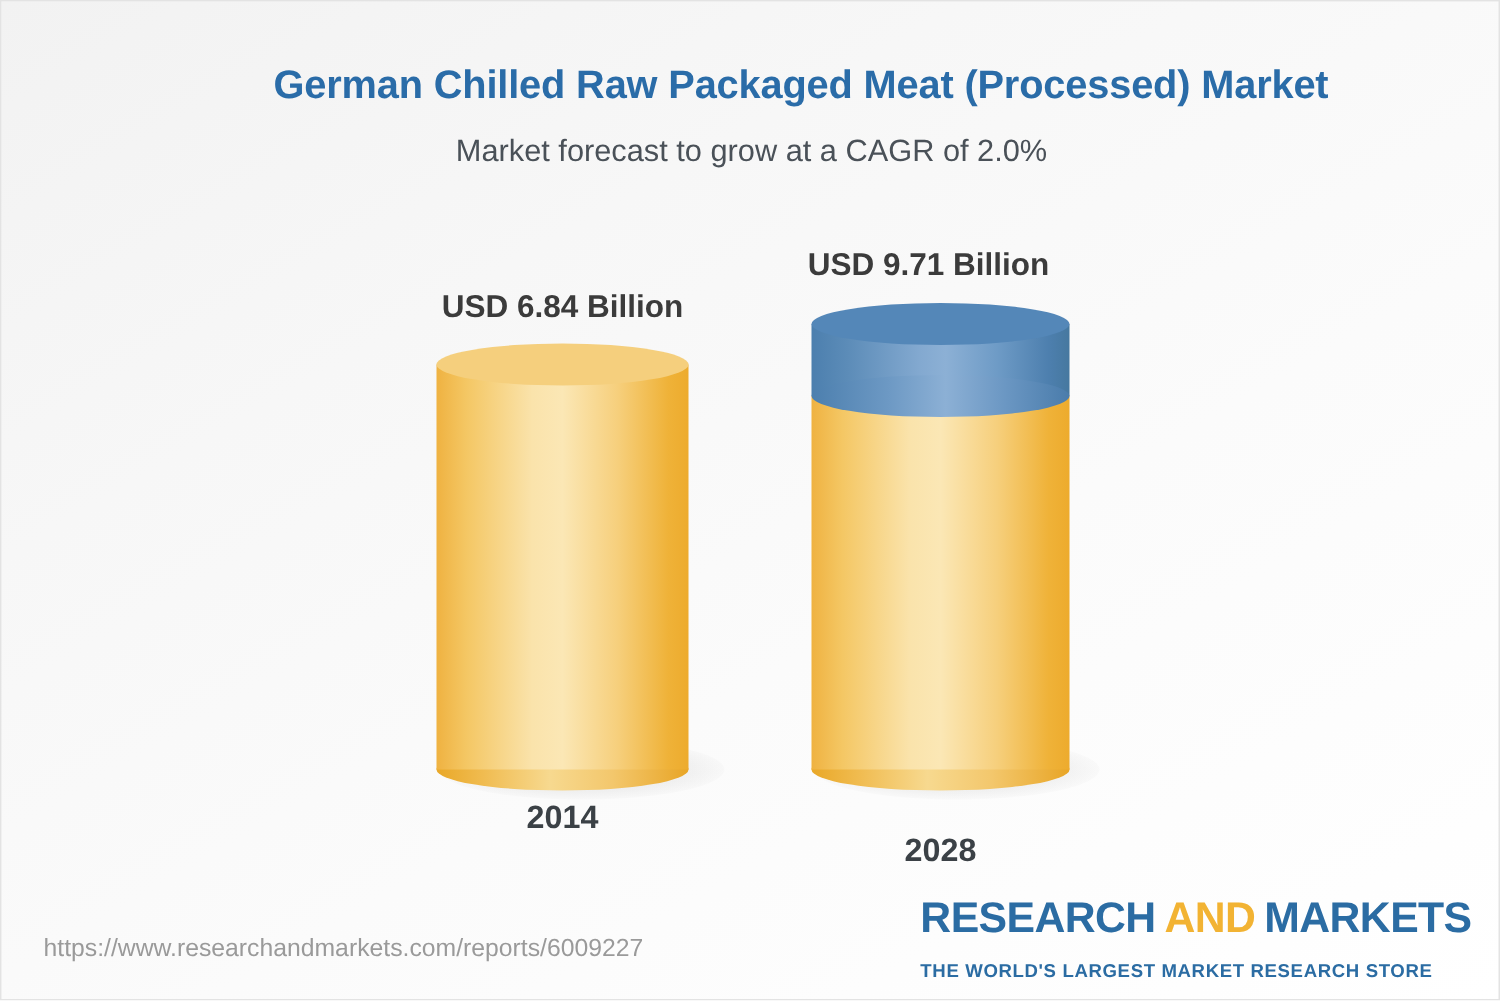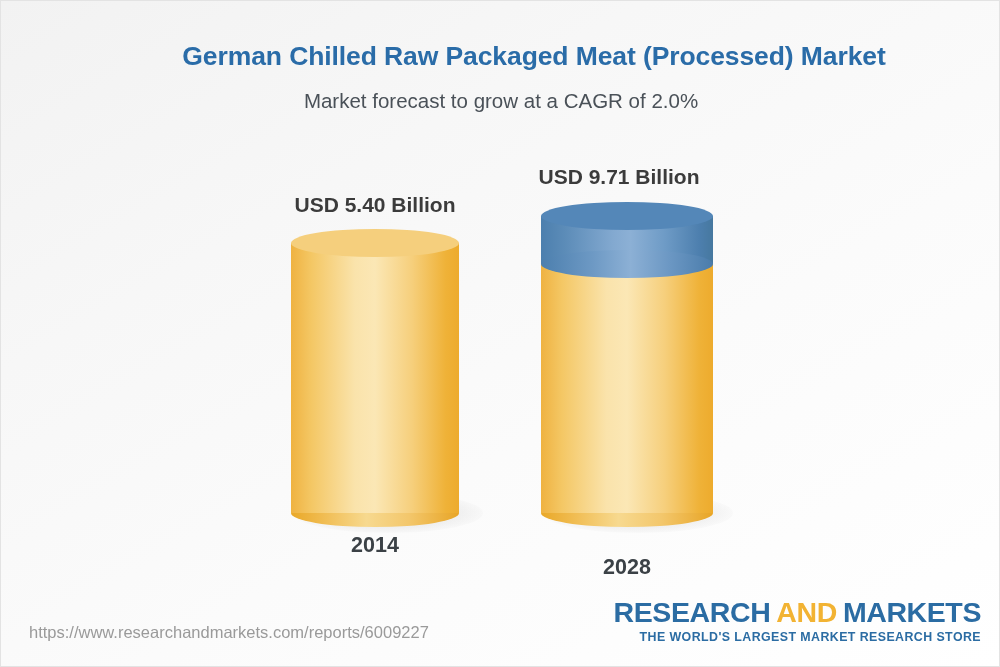--- a/index.html
+++ b/index.html
@@ -136,53 +136,52 @@
     left: 28px;
     top: 622px;
     font-size: 16.5px;
     color: #9a9a9a;
     white-space: nowrap;
   }
   .logo {
     position: absolute;
     right: 18px;
     top: 597px;
-    text-align: right;
   }
   .logo-main {
     font-size: 28.5px;
     font-weight: bold;
     letter-spacing: -0.4px;
     line-height: 1.05;
     white-space: nowrap;
   }
   .logo-blue { color: #2b6ca3; }
   .logo-gold { color: #f2b333; }
   .logo-tag {
     font-size: 12.4px;
     font-weight: bold;
     color: #2b6ca3;
     letter-spacing: 0.42px;
     white-space: nowrap;
-    margin-top: 2px;
+    margin-top: 12px;
   }
 </style>
 </head>
 <body>
 
 <div class="canvas">
 
   <div class="chart-title">German Chilled Raw Packaged Meat (Processed) Market</div>
   <div class="chart-subtitle">Market forecast to grow at a CAGR of 2.0%</div>
 
   <div class="plot">
 
     <div>
 
-      <div class="value-label" style="left:244px; top:192px;">USD 5.40 Billion</div>
+      <div class="value-label" style="left:244px; top:192px;">USD 6.84 Billion</div>
 
       <div class="shadow" style="left:292px; top:492px; width:190px; height:40px;"></div>
 
       <div class="cyl" style="left:290px; top:228px; width:168px; height:284px;">
 
         <div class="cyl-bottom" style="bottom:-14px; height:28px;"></div>
 
         <div class="cyl-body gold-body" style="top:14px; height:270px;"></div>
 
         <div class="cap gold-cap-top" style="top:0px; height:28px;"></div>

